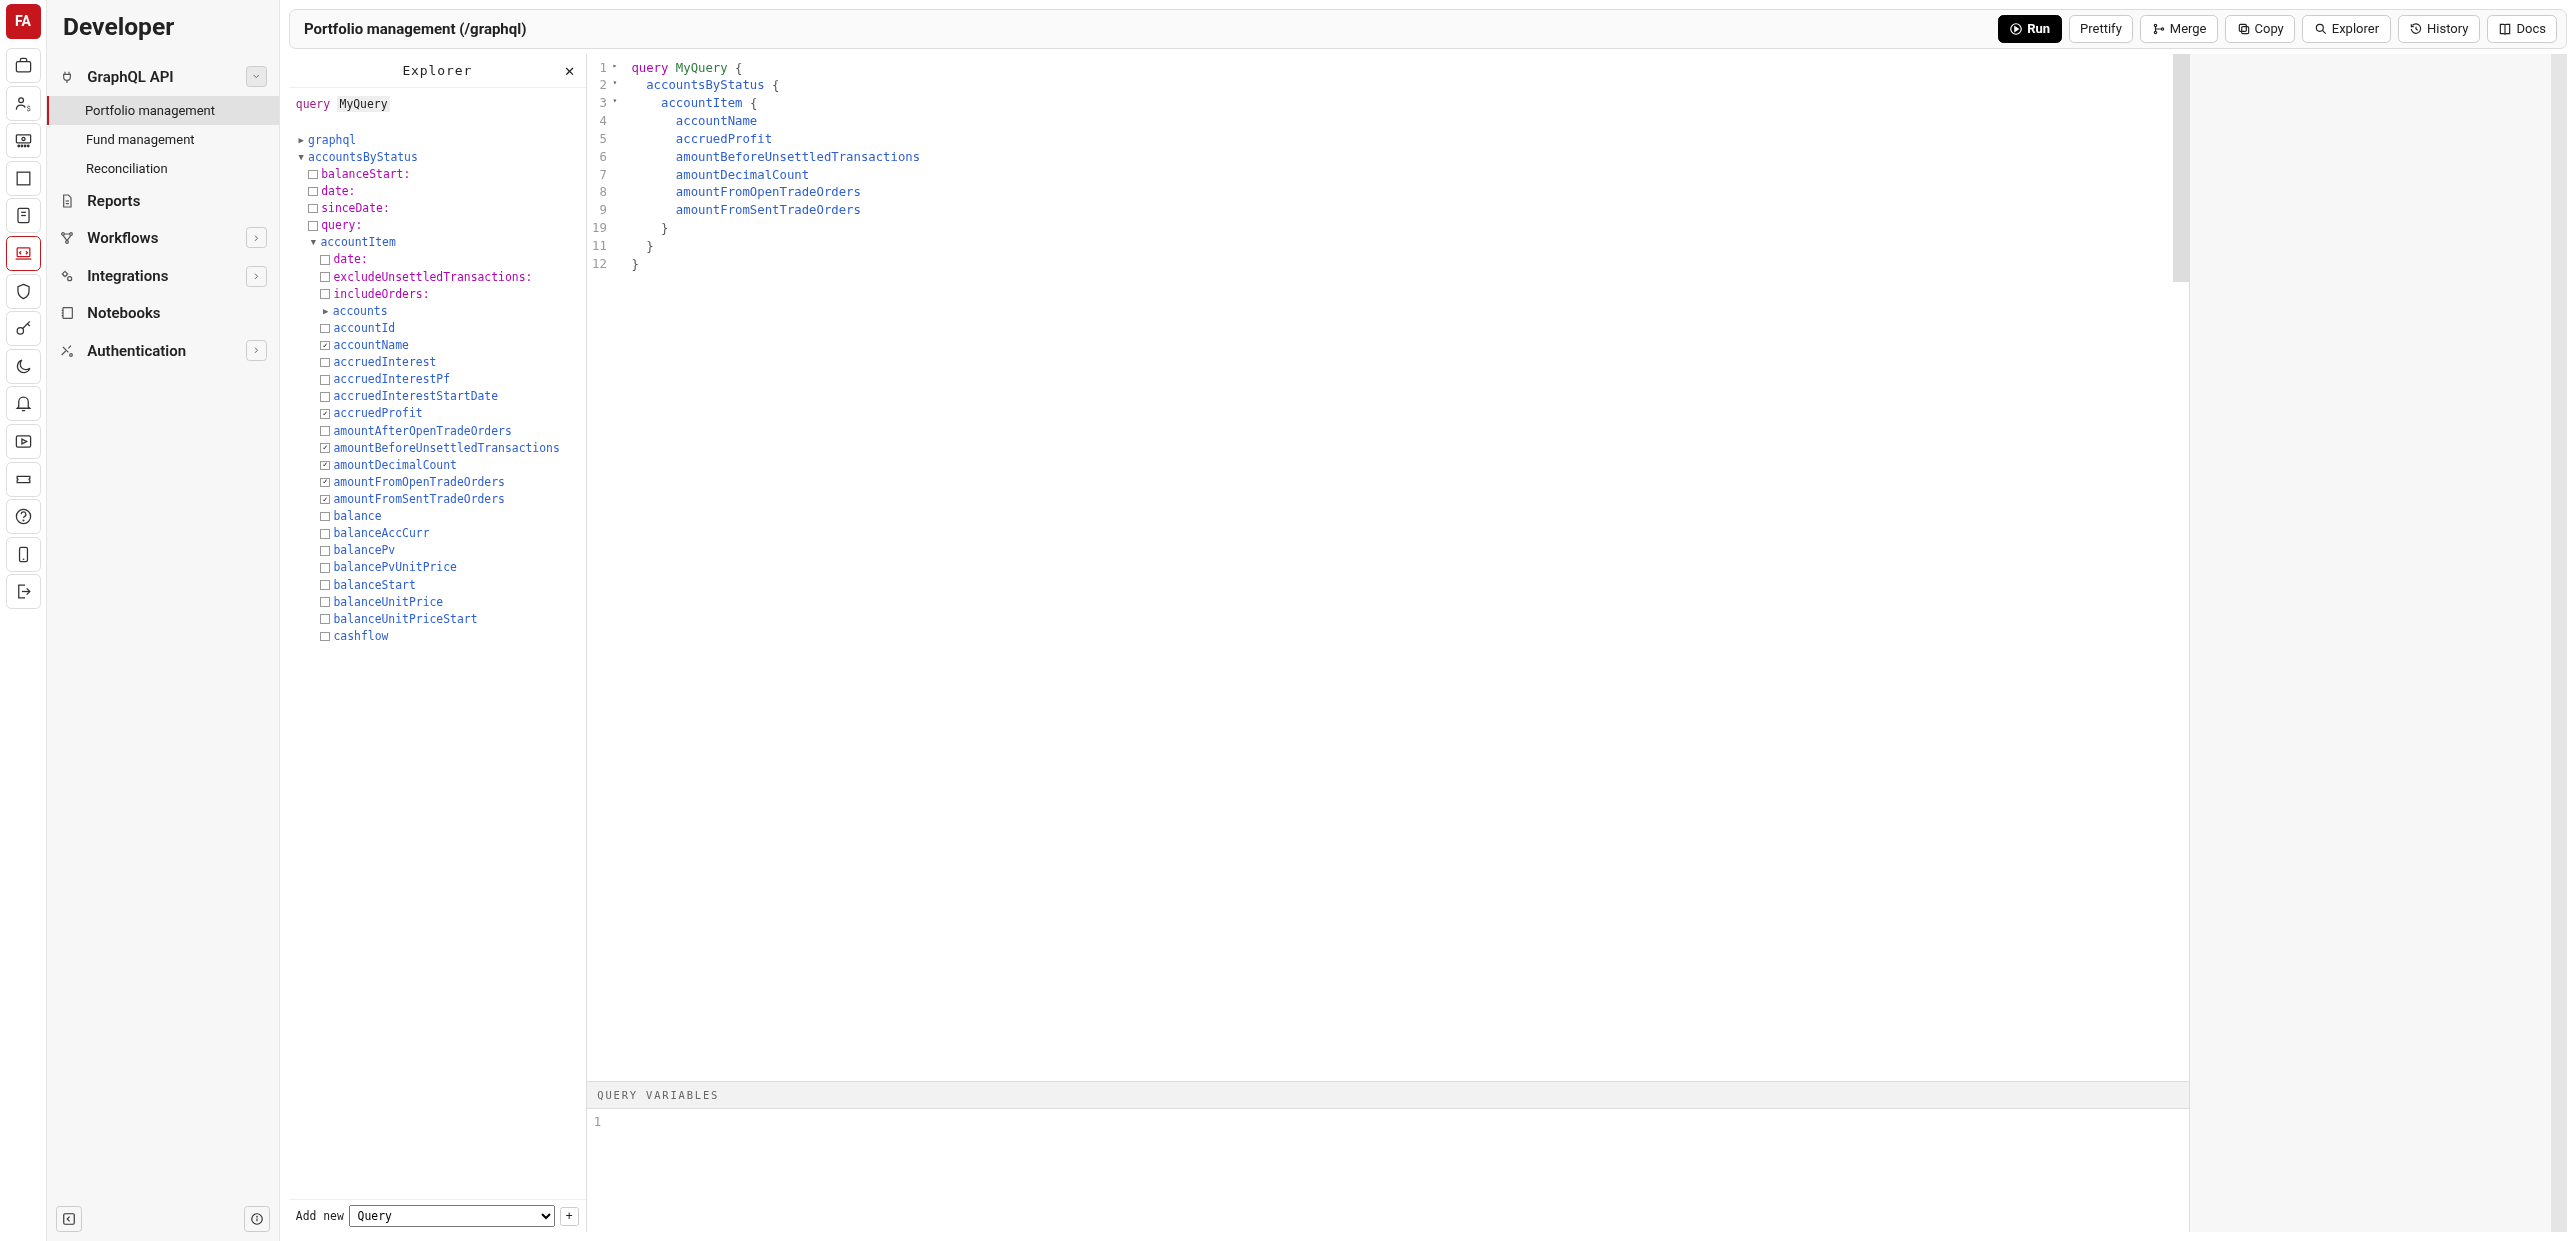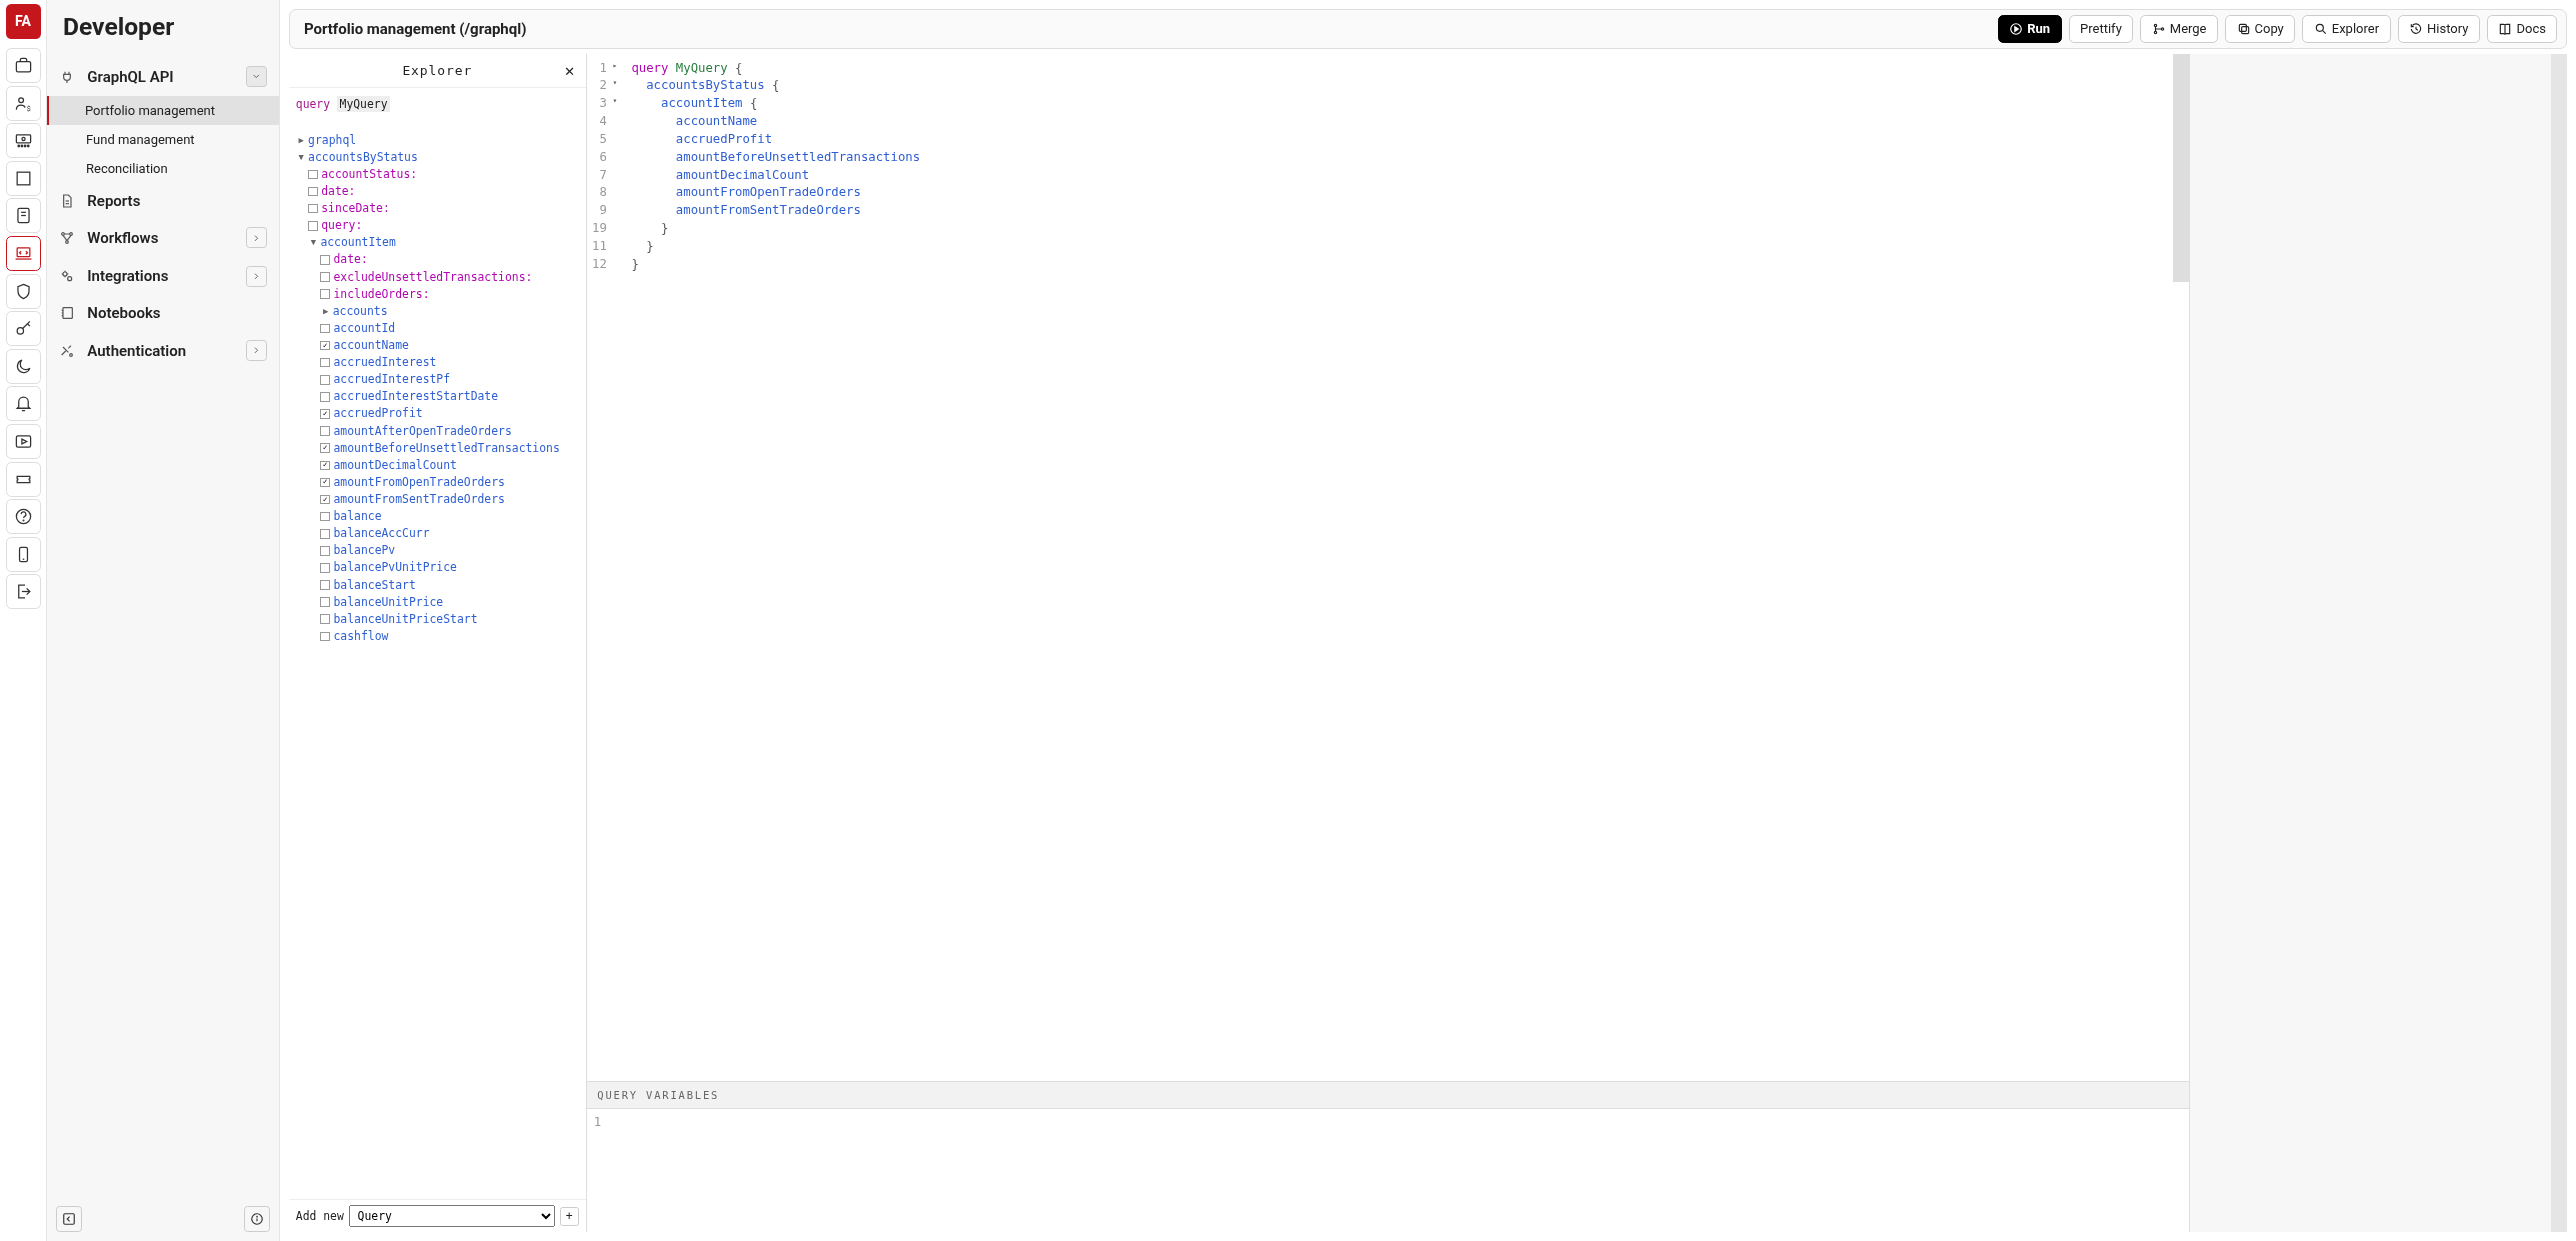--- a/index.html
+++ b/index.html
@@ -377,21 +377,21 @@
               <div class="tree-row indent-0">
                 <span class="tw">▶</span>
                 <span class="lbl-blue">graphql</span>
               </div>
               <div class="tree-row indent-0">
                 <span class="tw">▼</span>
                 <span class="lbl-blue">accountsByStatus</span>
               </div>
               <div class="tree-row indent-1">
                 <span class="cb"></span>
-                <span class="lbl-purple">accountStatus:</span>
+                <span class="lbl-purple">balanceStart:</span>
               </div>
               <div class="tree-row indent-1">
                 <span class="cb"></span>
                 <span class="lbl-purple">date:</span>
               </div>
               <div class="tree-row indent-1">
                 <span class="cb"></span>
                 <span class="lbl-purple">sinceDate:</span>
               </div>
               <div class="tree-row indent-1">

